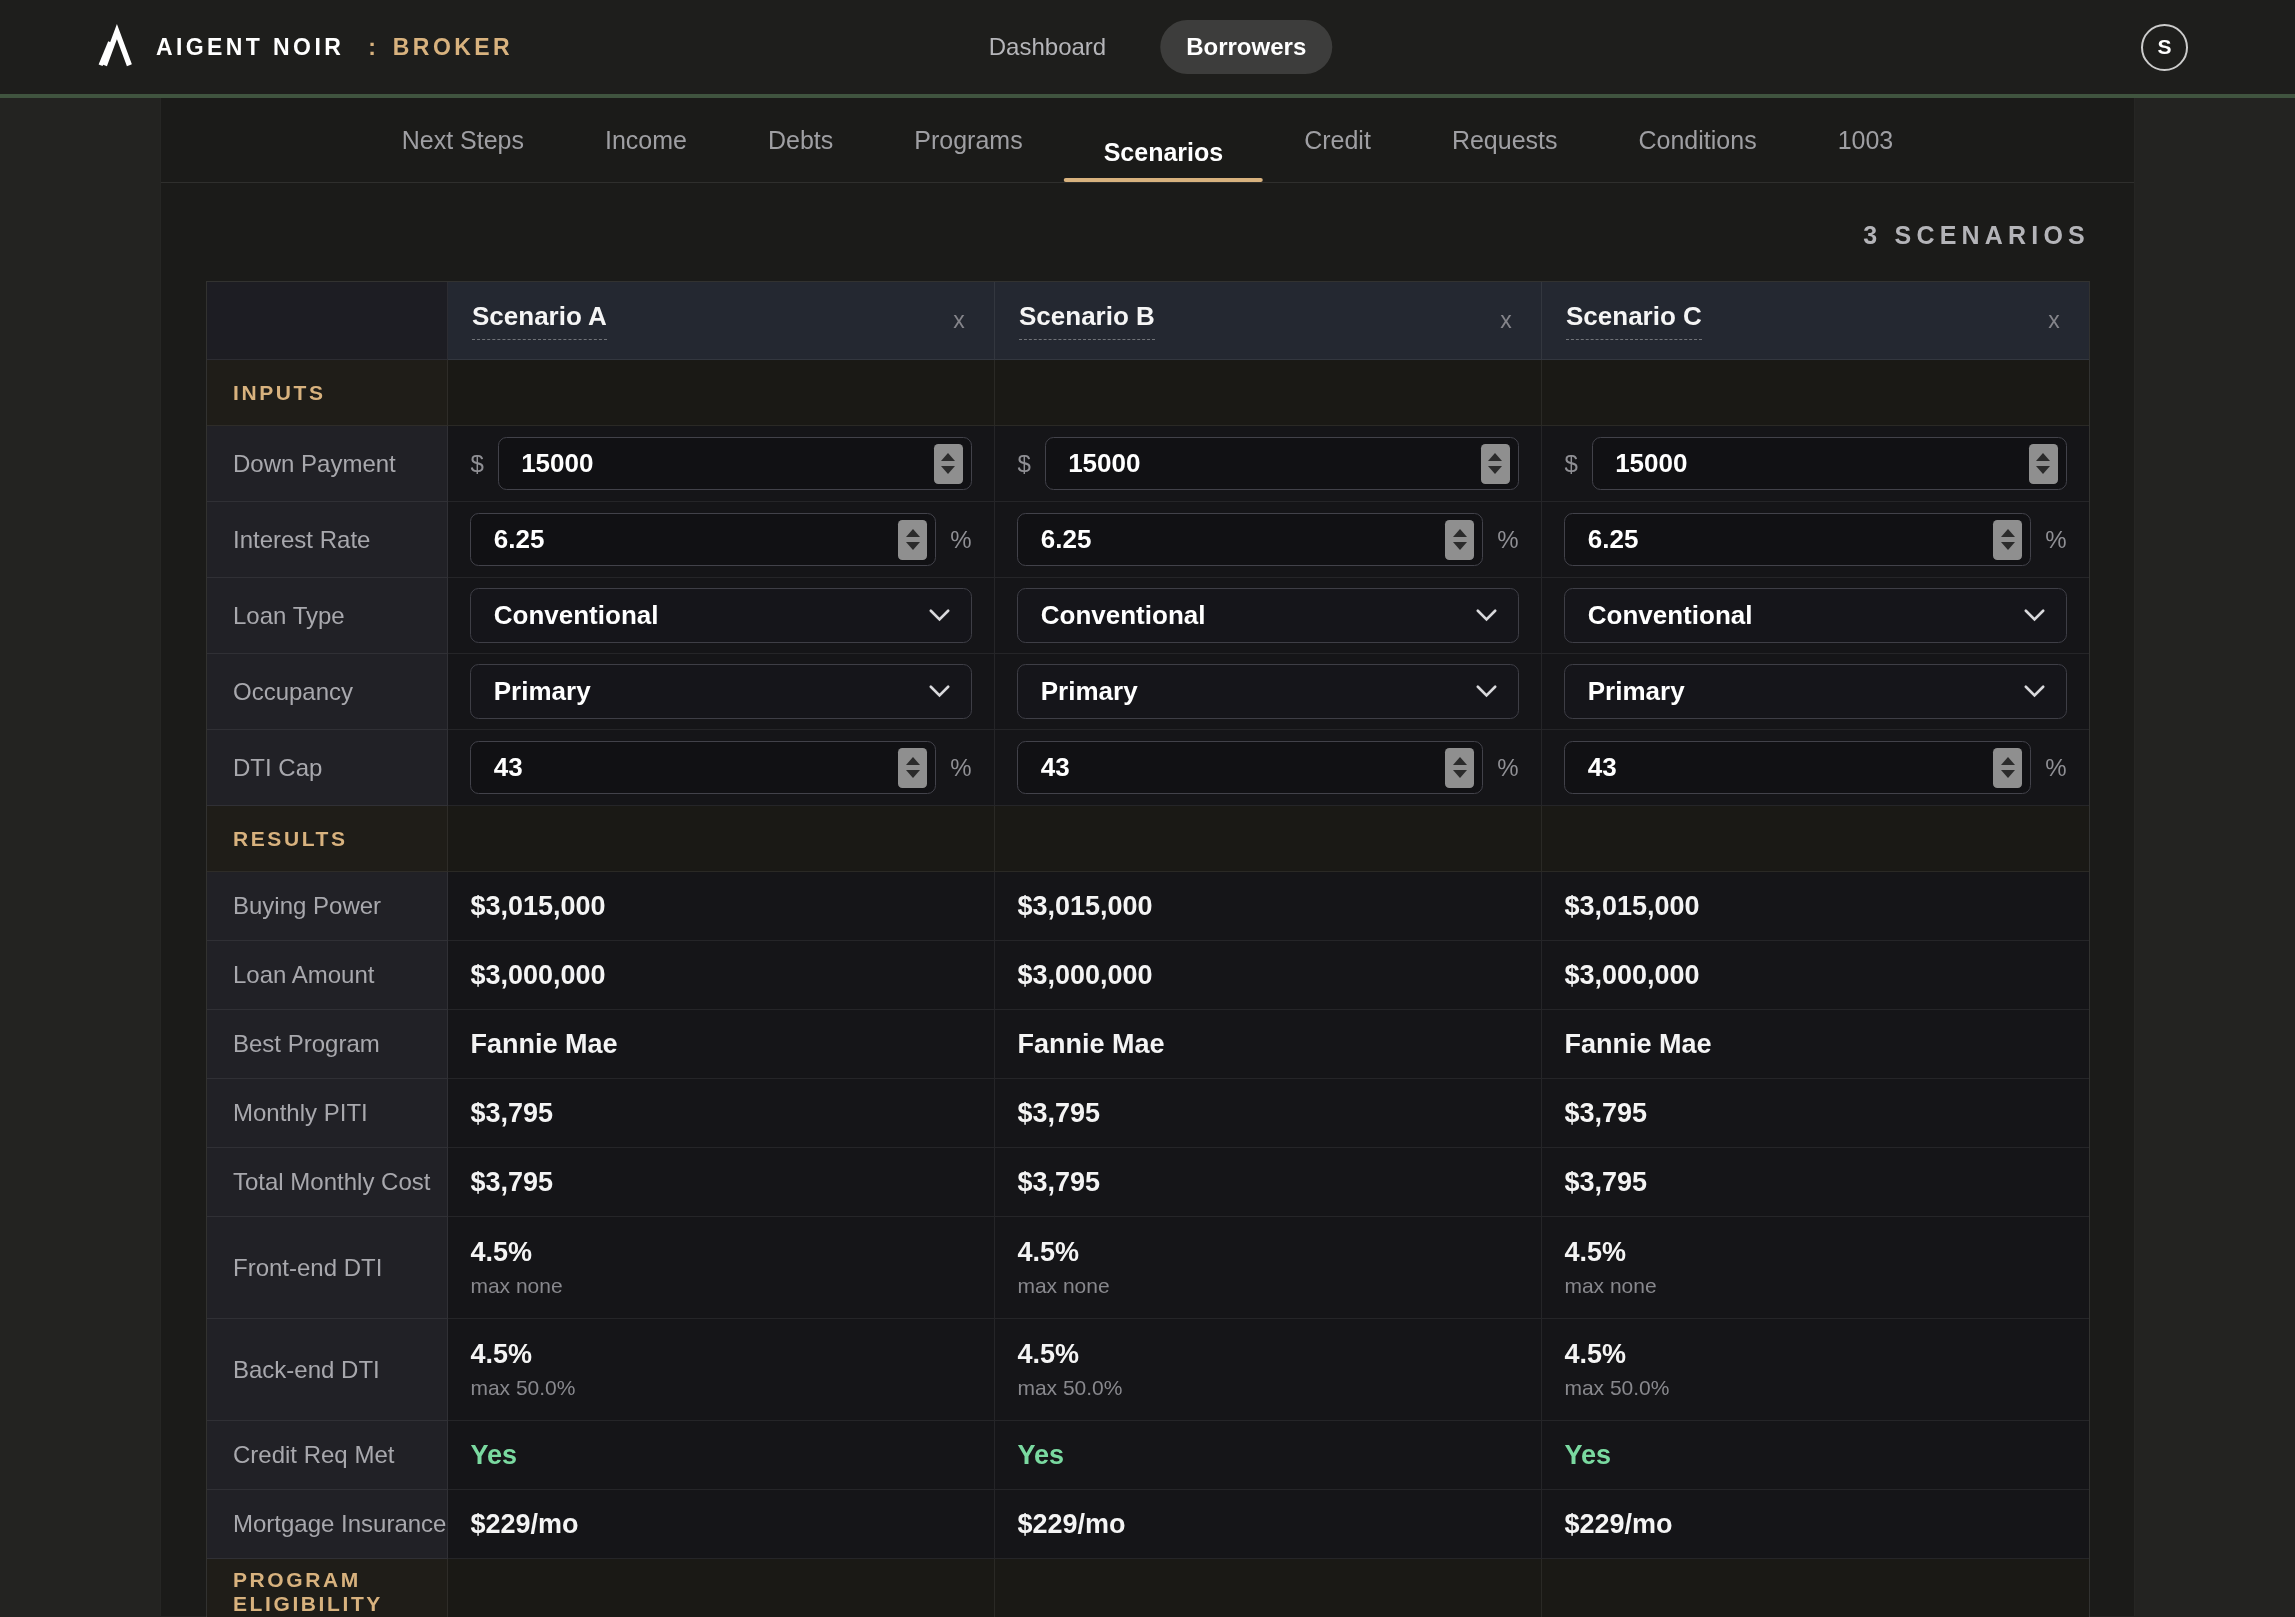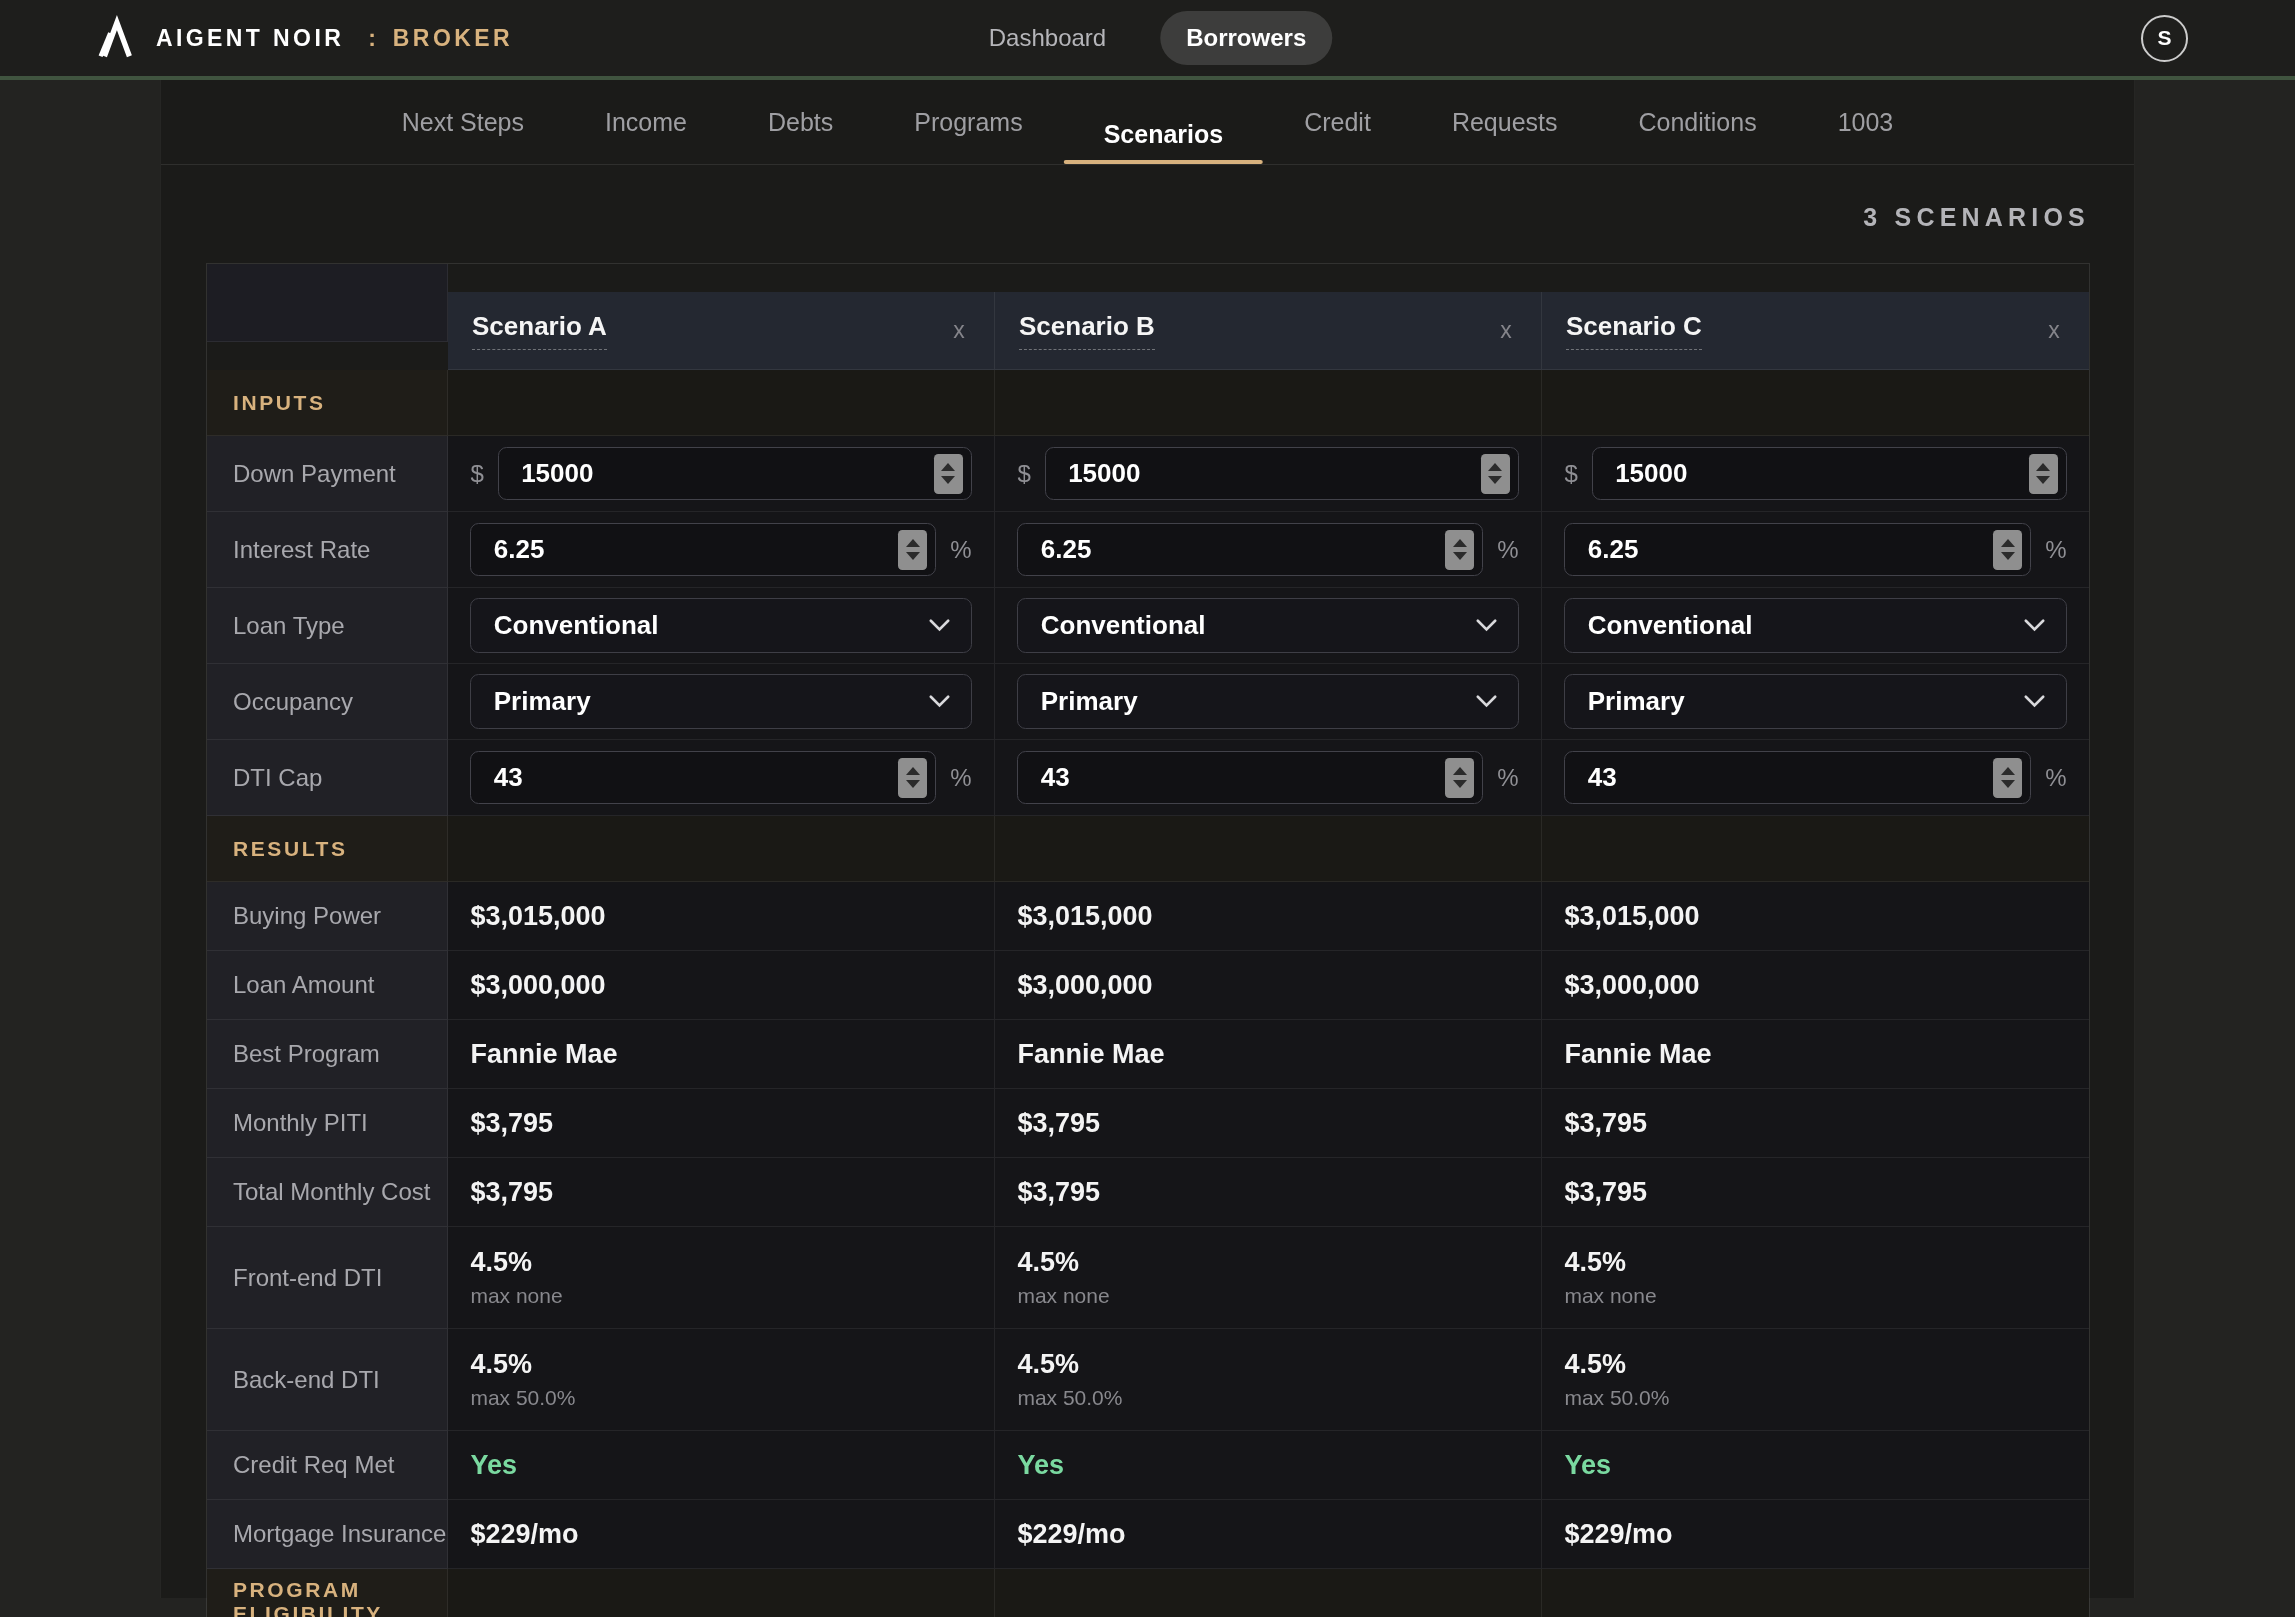--- a/index.html
+++ b/index.html
@@ -6,21 +6,21 @@
     --gold:#d8b27e;
     --gold-bright:#eed3a2;
     --green:#7ad9a0;
   }
   *{margin:0;padding:0;box-sizing:border-box;}
   html,body{background:#232321;}
   body{font-family:"Liberation Sans","DejaVu Sans",sans-serif;}
   .page{width:2295px;height:1618px;position:relative;background:#232321;overflow:hidden;}
 
   
-  .topbar{height:80px;background:#1e1e1c;border-bottom:4.3px solid #40543f;
+  .topbar{height:98px;background:#1e1e1c;border-bottom:4.3px solid #40543f;
           display:flex;align-items:center;padding:0 107px 0 91px;position:relative;}
   .brand{display:flex;align-items:center;gap:17px;}
   .brand-name{color:#ffffff;font-size:23px;font-weight:700;letter-spacing:3.4px;}
   .brand-sep{color:var(--gold);font-size:23px;font-weight:700;margin-left:7px;}
   .brand-suffix{color:var(--gold);font-size:23px;font-weight:700;letter-spacing:3.4px;}
   .topnav{position:absolute;left:50%;transform:translateX(-50%);display:flex;align-items:center;gap:28px;}
   .nav-item{color:#b5b5b9;font-size:24px;padding:13px 26px;border-radius:861px;cursor:pointer;white-space:nowrap;}
   .nav-item.active{background:rgba(255,255,255,0.14);color:#ffffff;font-weight:600;}
   .avatar{margin-left:auto;width:47px;height:47px;border:2.6px solid #cccccc;border-radius:50%;
           display:flex;align-items:center;justify-content:center;color:#ffffff;font-weight:700;font-size:21px;cursor:pointer;}
@@ -41,21 +41,21 @@
   .actions{display:flex;gap:21px;}
   .btn{border:1.7px solid rgba(216,178,126,0.55);color:var(--gold-bright);background:transparent;
        font-family:inherit;font-size:25px;font-weight:700;height:59px;padding:0 33px;border-radius:7px;cursor:pointer;}
 
   
   .stable{margin:0 44px 0 45px;display:grid;grid-template-columns:241px 1fr 1fr 1fr;
           border:0.9px solid rgba(255,255,255,0.10);}
   .cell{border-right:0.9px solid rgba(255,255,255,0.07);border-bottom:0.9px solid rgba(255,255,255,0.07);}
   .cell:nth-child(4n){border-right:none;}
   .corner{background:#1d1d23;height:78px;}
-  .shead{background:#242831;height:78px;display:flex;align-items:center;justify-content:space-between;padding:0 24px;margin-top:28px;}
+  .shead{background:#242831;height:78px;display:flex;align-items:center;justify-content:space-between;padding:0 24px;}
   .sname{color:#f5f5f5;font-size:26px;font-weight:700;border-bottom:1.7px dashed rgba(255,255,255,0.35);
          padding-bottom:7.8px;cursor:text;}
   .sclose{color:#84848a;font-size:23px;cursor:pointer;padding:3.4px 5.2px;}
   .section-cell{background:#1f1d18;height:66px;display:flex;align-items:center;padding-left:26px;}
   .section-fill{background:#1a1915;height:66px;}
   .section-title{color:var(--gold);font-size:21px;font-weight:700;letter-spacing:2.6px;}
   .label-cell{background:#212126;display:flex;align-items:center;padding-left:26px;
               color:#a8a8ad;font-size:24px;}
   .data-cell{background:#151518;display:flex;align-items:center;padding:0 22.4px;}
   .h-input{height:76px;}

